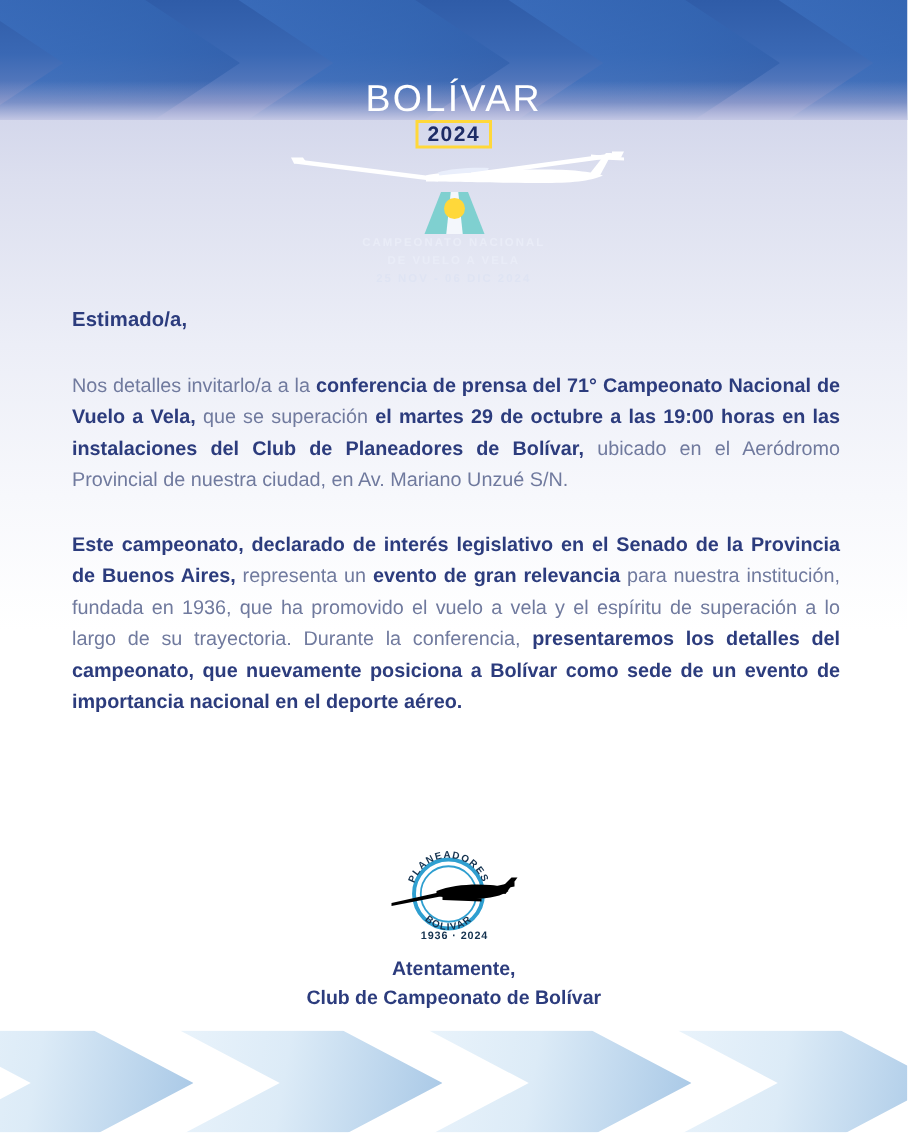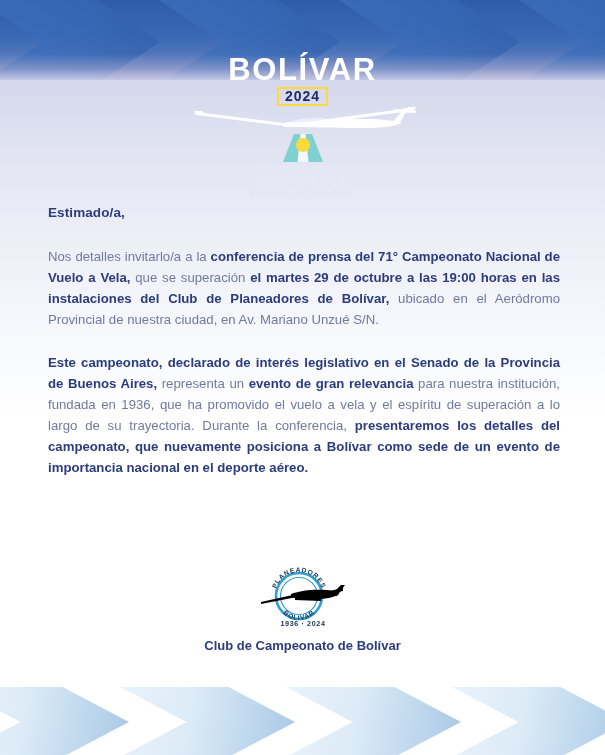--- a/index.html
+++ b/index.html
@@ -69,22 +69,22 @@
   
   .event-logo {
     position: absolute;
     top: 54px;
     left: 0;
     width: 605px;
     text-align: center;
     z-index: 5;
   }
   .logo-title {
-    font-size: 31px;
-    font-weight: 700;
+    font-size: 25px;
+    font-weight: 400;
     letter-spacing: 1.6px;
     color: #ffffff;
     line-height: 1;
   }
   .logo-year-wrap {
     margin-top: 1px;
     height: 19px;
     line-height: 19px;
   }
   .logo-year {
@@ -316,20 +316,21 @@
         <path d="M34 28 C44 24 58 23 70 24 C76 24.5 80 26 82 28
                  C78 31 70 33 58 33.5 C46 34 38 32 34 31 Z" fill="#000000"></path>
         <path d="M50 30 L86 22 L86 25 L50 32 Z" fill="#000000"></path>
         <path d="M74 29 L84 19 L88 19 L80 30 Z" fill="#000000"></path>
         <path d="M38 31 L64 33 L64 35 L38 34 Z" fill="#000000"></path>
 
         <text x="46" y="60" text-anchor="middle" font-family="Liberation Sans, sans-serif" font-size="7.2" font-weight="700" fill="#14324f" letter-spacing="0.6">1936 · 2024</text>
       </svg>
     </div>
     <div class="sign-lines">
+      <div>Atentamente,</div>
       <div>Club de Campeonato de Bolívar</div>
     </div>
   </div>
 
   <div class="footer-band">
     <div class="footer-topfade"></div>
     <div class="fchev-layer">
       <div class="fchev f1"></div>
       <div class="fchev f2"></div>
       <div class="fchev f3"></div>

